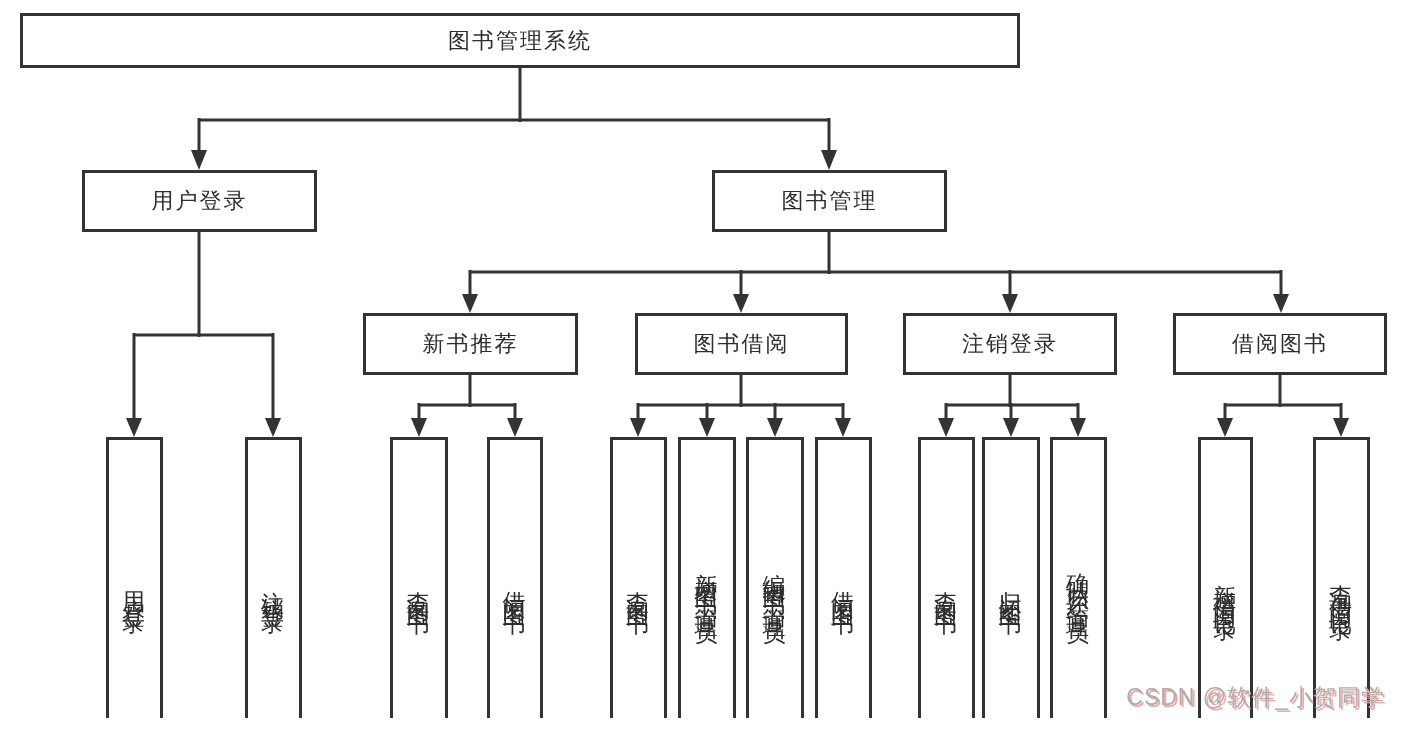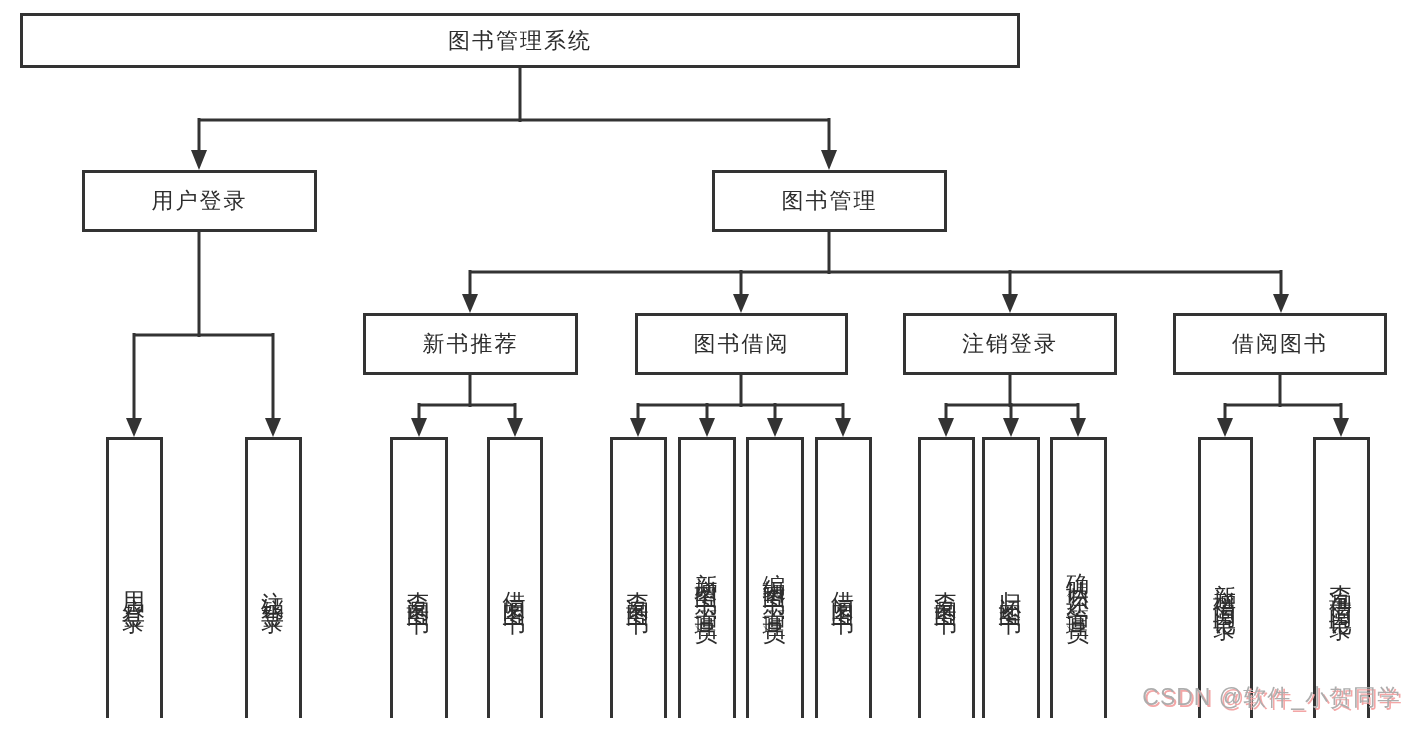--- a/index.html
+++ b/index.html
@@ -36,21 +36,21 @@
     text-orientation: mixed;
     font-size: 23px;
     letter-spacing: 7px;
     top: 437px;
     height: 299px;
   }
   .l2 { top: 170px; width: 235px; height: 62px; }
   .l3 { top: 313px; height: 62px; }
   .watermark {
     position: absolute;
-    right: 4px;
+    right: 20px;
     bottom: 5px;
     font-size: 23px;
     letter-spacing: 1px;
     color: #adadad;
     text-shadow: 2px 2px 0 #f3a6a6;
     white-space: nowrap;
   }
 </style>
 </head>
 <body>

